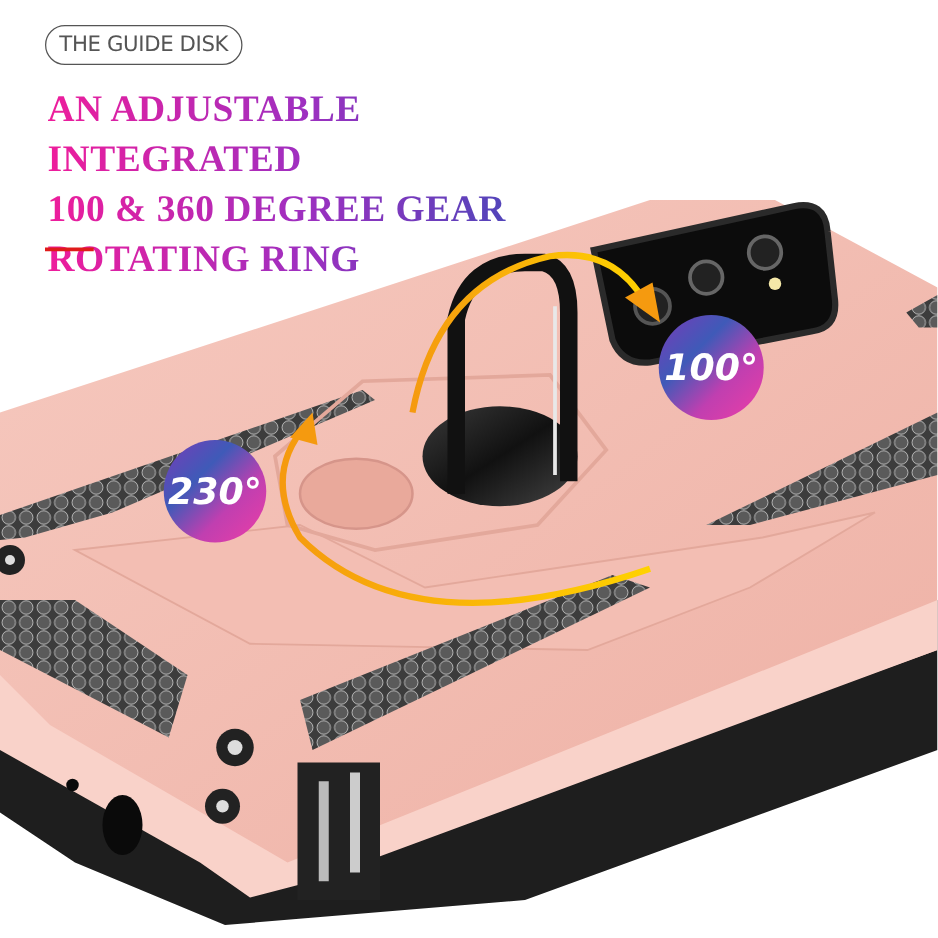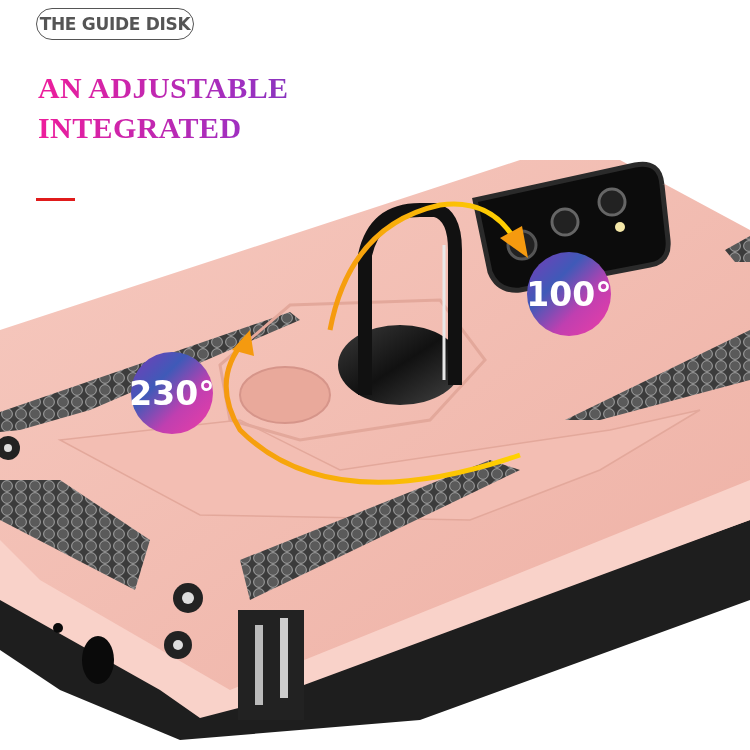--- a/index.html
+++ b/index.html
@@ -1,25 +1,25 @@
 <!DOCTYPE html>
 <html><head>
 <meta charset="utf-8">
 <style>
   html,body{margin:0;padding:0;}
   body{width:750px;height:750px;background:#ffffff;position:relative;overflow:hidden;font-family:"DejaVu Sans","Liberation Sans",sans-serif;}
-  .pill{position:absolute;left:36px;top:8px;width:158px;height:32px;border:1.5px solid #555;border-radius:17px;box-sizing:border-box;display:flex;align-items:center;justify-content:center;font-size:17px;font-weight:bold;color:#555;letter-spacing:-0.3px;}
+  .pill{position:absolute;left:36px;top:20px;width:158px;height:32px;border:1.5px solid #555;border-radius:17px;box-sizing:border-box;display:flex;align-items:center;justify-content:center;font-size:17px;font-weight:normal;color:#555;letter-spacing:-0.3px;}
   .headline{position:absolute;left:38px;top:68px;font-weight:bold;font-size:30px;line-height:40px;letter-spacing:0.4px;font-family:Liberation Serif, serif;}
   .headline div{background:linear-gradient(90deg,#ee1d9b 0%,#a02fc0 45%,#2d4fb7 100%);-webkit-background-clip:text;background-clip:text;color:transparent;}
   .headline .l1{width:446px;}
   .headline .l2{width:446px;}
   .headline .l3{width:446px;}
   .redline{position:absolute;left:36px;top:198px;width:39px;height:3px;background:#e01b1b;}
   svg.scene{position:absolute;left:0;top:0;}
-  .badge{position:absolute;border-radius:50%;display:flex;align-items:center;justify-content:center;color:#fff;font-weight:bold;font-size:33px;background:linear-gradient(135deg,#7a3bb8 0%,#3f5ab8 35%,#c03fb0 65%,#ee3da6 100%);}
+  .badge{position:absolute;border-radius:50%;display:flex;align-items:center;justify-content:center;color:#fff;font-weight:bold;font-size:29px;background:linear-gradient(135deg,#7a3bb8 0%,#3f5ab8 35%,#c03fb0 65%,#ee3da6 100%);font-style:italic;}
   .b360{left:131px;top:352px;width:82px;height:82px;}
   .b100{left:527px;top:252px;width:84px;height:84px;}
 </style>
 </head>
 <body>
 
 <svg class="scene" width="750" height="750" viewBox="0 0 750 750">
   <defs>
     <linearGradient id="caseG" x1="0" y1="0" x2="1" y2="1">
       <stop offset="0" stop-color="#f6c9bf"></stop>
@@ -95,18 +95,20 @@
   <path d="M520,455 Q330,520 240,430 Q210,380 245,340" fill="none" stroke="url(#arrG)" stroke-width="5"></path>
   <polygon points="232,350 250,330 254,356" fill="#f59a0f"></polygon>
   <path d="M330,330 Q350,225 440,205 Q490,198 515,240" fill="none" stroke="url(#arrG)" stroke-width="5"></path>
   <polygon points="500,238 528,258 522,226" fill="#f59a0f"></polygon>
 </svg>
 
 <div class="pill">THE GUIDE DISK</div>
 
 <div class="headline">
   <div class="l1">AN ADJUSTABLE INTEGRATED</div>
+  <div class="l2">100 &amp; 360 DEGREE GEAR</div>
+  <div class="l3">ROTATING RING</div>
 </div>
 
 <div class="redline"></div>
 
 <div class="badge b360">230°</div>
 <div class="badge b100">100°</div>
 
 </body></html>

